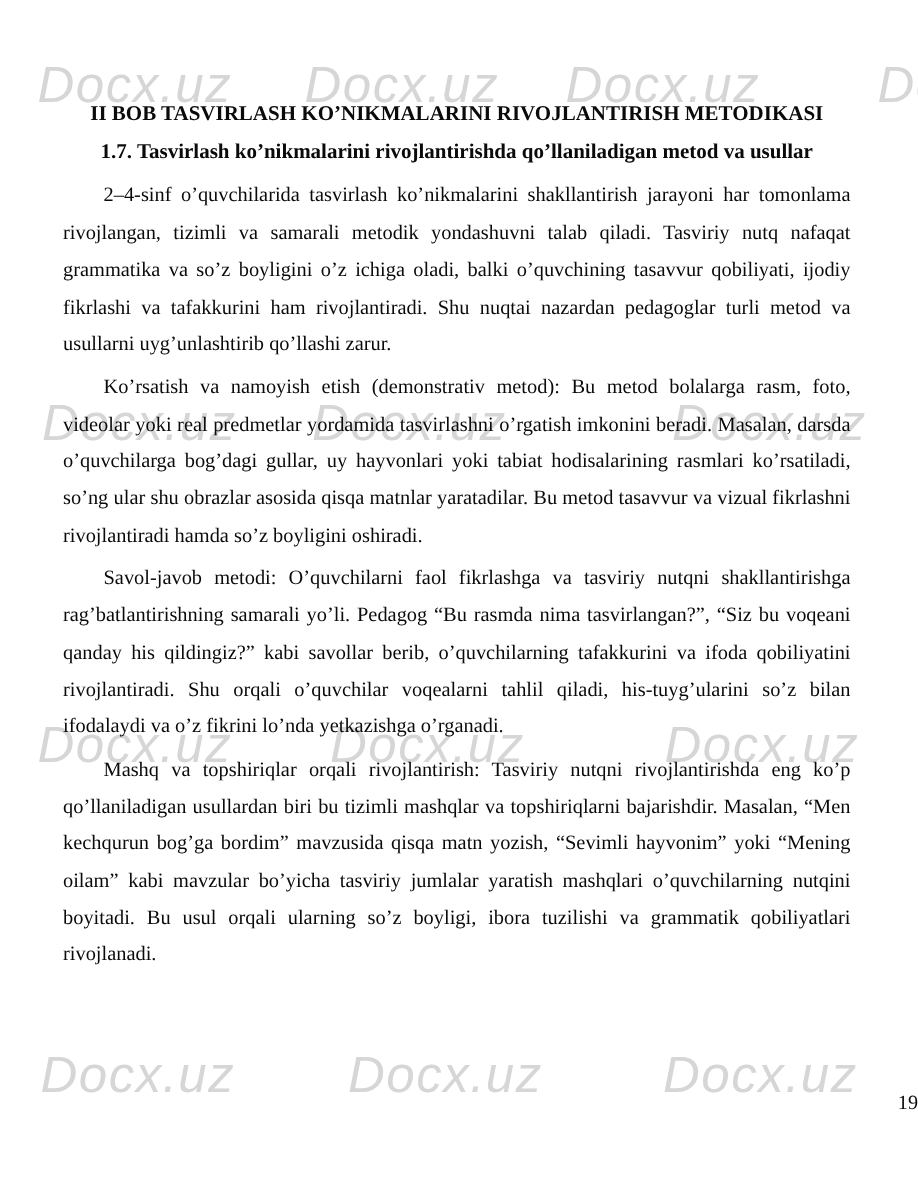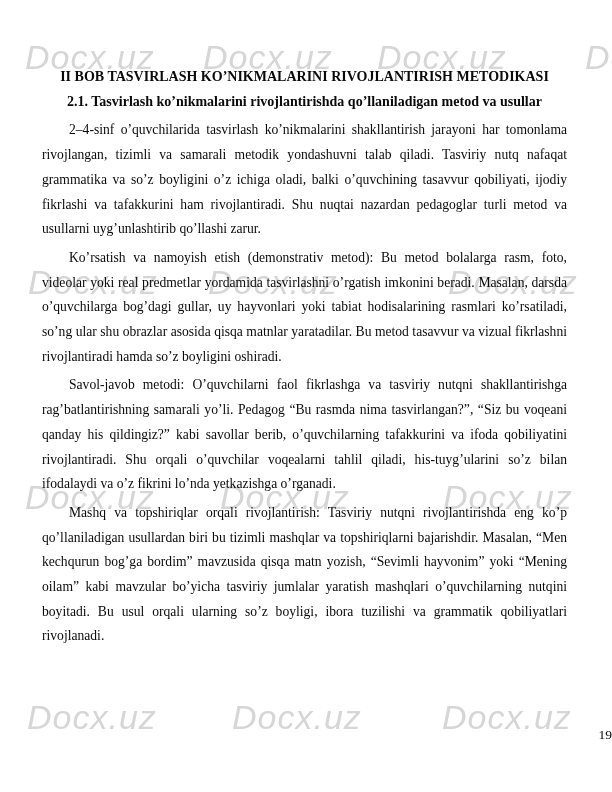--- a/index.html
+++ b/index.html
@@ -83,21 +83,21 @@
     <span class="wm" style="left: 220px; top: 480px; color: rgb(214, 214, 214);">Docx.uz</span>
     <span class="wm" style="left: 443px; top: 480px; color: rgb(214, 214, 214);">Docx.uz</span>
 
     <span class="wm" style="left: 27px; top: 700px; color: rgb(214, 214, 214);">Docx.uz</span>
     <span class="wm" style="left: 232px; top: 700px; color: rgb(214, 214, 214);">Docx.uz</span>
     <span class="wm" style="left: 442px; top: 700px; color: rgb(214, 214, 214);">Docx.uz</span>
   </div>
 
   <div class="content">
     <h1 class="title">II BOB TASVIRLASH KO’NIKMALARINI RIVOJLANTIRISH METODIKASI</h1>
-    <h2 class="subtitle">2.1. Tasvirlash ko’nikmalarini rivojlantirishda qo’llaniladigan metod va usullar</h2>
+    <h2 class="subtitle">1.7. Tasvirlash ko’nikmalarini rivojlantirishda qo’llaniladigan metod va usullar</h2>
     <p class="para">2–4-sinf o’quvchilarida tasvirlash ko’nikmalarini shakllantirish jarayoni har tomonlama rivojlangan, tizimli va samarali metodik yondashuvni talab qiladi. Tasviriy nutq nafaqat grammatika va so’z boyligini o’z ichiga oladi, balki o’quvchining tasavvur qobiliyati, ijodiy fikrlashi va tafakkurini ham rivojlantiradi. Shu nuqtai nazardan pedagoglar turli metod va usullarni uyg’unlashtirib qo’llashi zarur.</p>
     <p class="para">Ko’rsatish va namoyish etish (demonstrativ metod): Bu metod bolalarga rasm, foto, videolar yoki real predmetlar yordamida tasvirlashni o’rgatish imkonini beradi. Masalan, darsda o’quvchilarga bog’dagi gullar, uy hayvonlari yoki tabiat hodisalarining rasmlari ko’rsatiladi, so’ng ular shu obrazlar asosida qisqa matnlar yaratadilar. Bu metod tasavvur va vizual fikrlashni rivojlantiradi hamda so’z boyligini oshiradi.</p>
     <p class="para">Savol-javob metodi: O’quvchilarni faol fikrlashga va tasviriy nutqni shakllantirishga rag’batlantirishning samarali yo’li. Pedagog “Bu rasmda nima tasvirlangan?”, “Siz bu voqeani qanday his qildingiz?” kabi savollar berib, o’quvchilarning tafakkurini va ifoda qobiliyatini rivojlantiradi. Shu orqali o’quvchilar voqealarni tahlil qiladi, his-tuyg’ularini so’z bilan ifodalaydi va o’z fikrini lo’nda yetkazishga o’rganadi.</p>
     <p class="para">Mashq va topshiriqlar orqali rivojlantirish: Tasviriy nutqni rivojlantirishda eng ko’p qo’llaniladigan usullardan biri bu tizimli mashqlar va topshiriqlarni bajarishdir. Masalan, “Men kechqurun bog’ga bordim” mavzusida qisqa matn yozish, “Sevimli hayvonim” yoki “Mening oilam” kabi mavzular bo’yicha tasviriy jumlalar yaratish mashqlari o’quvchilarning nutqini boyitadi. Bu usul orqali ularning so’z boyligi, ibora tuzilishi va grammatik qobiliyatlari rivojlanadi.</p>
   </div>
 
   <div class="footer">19</div>
 
 </div>
 

